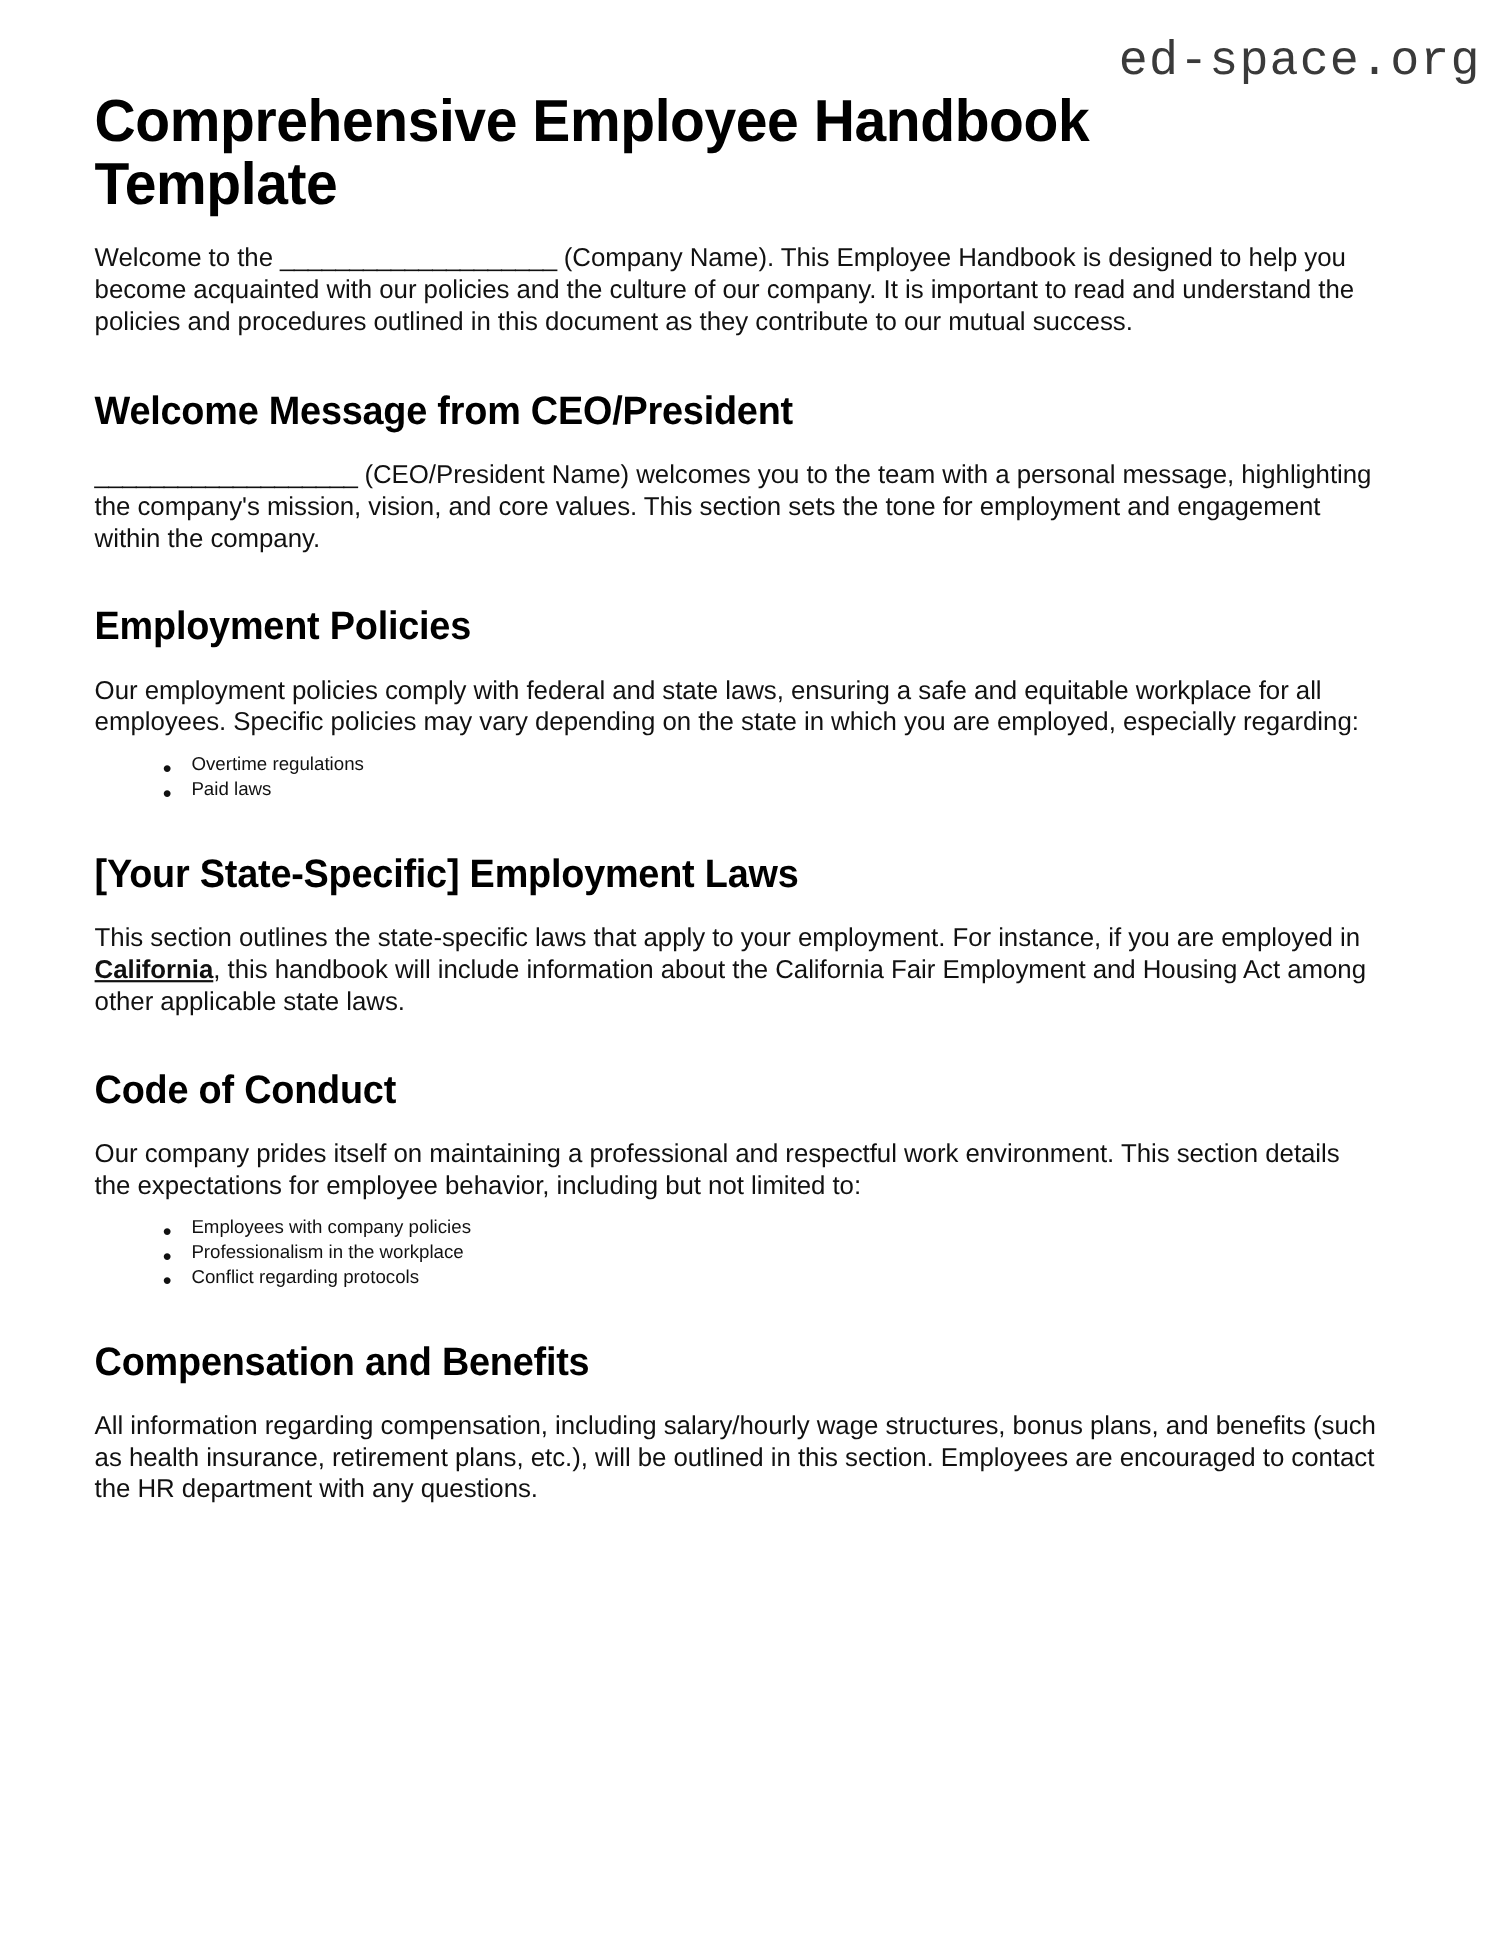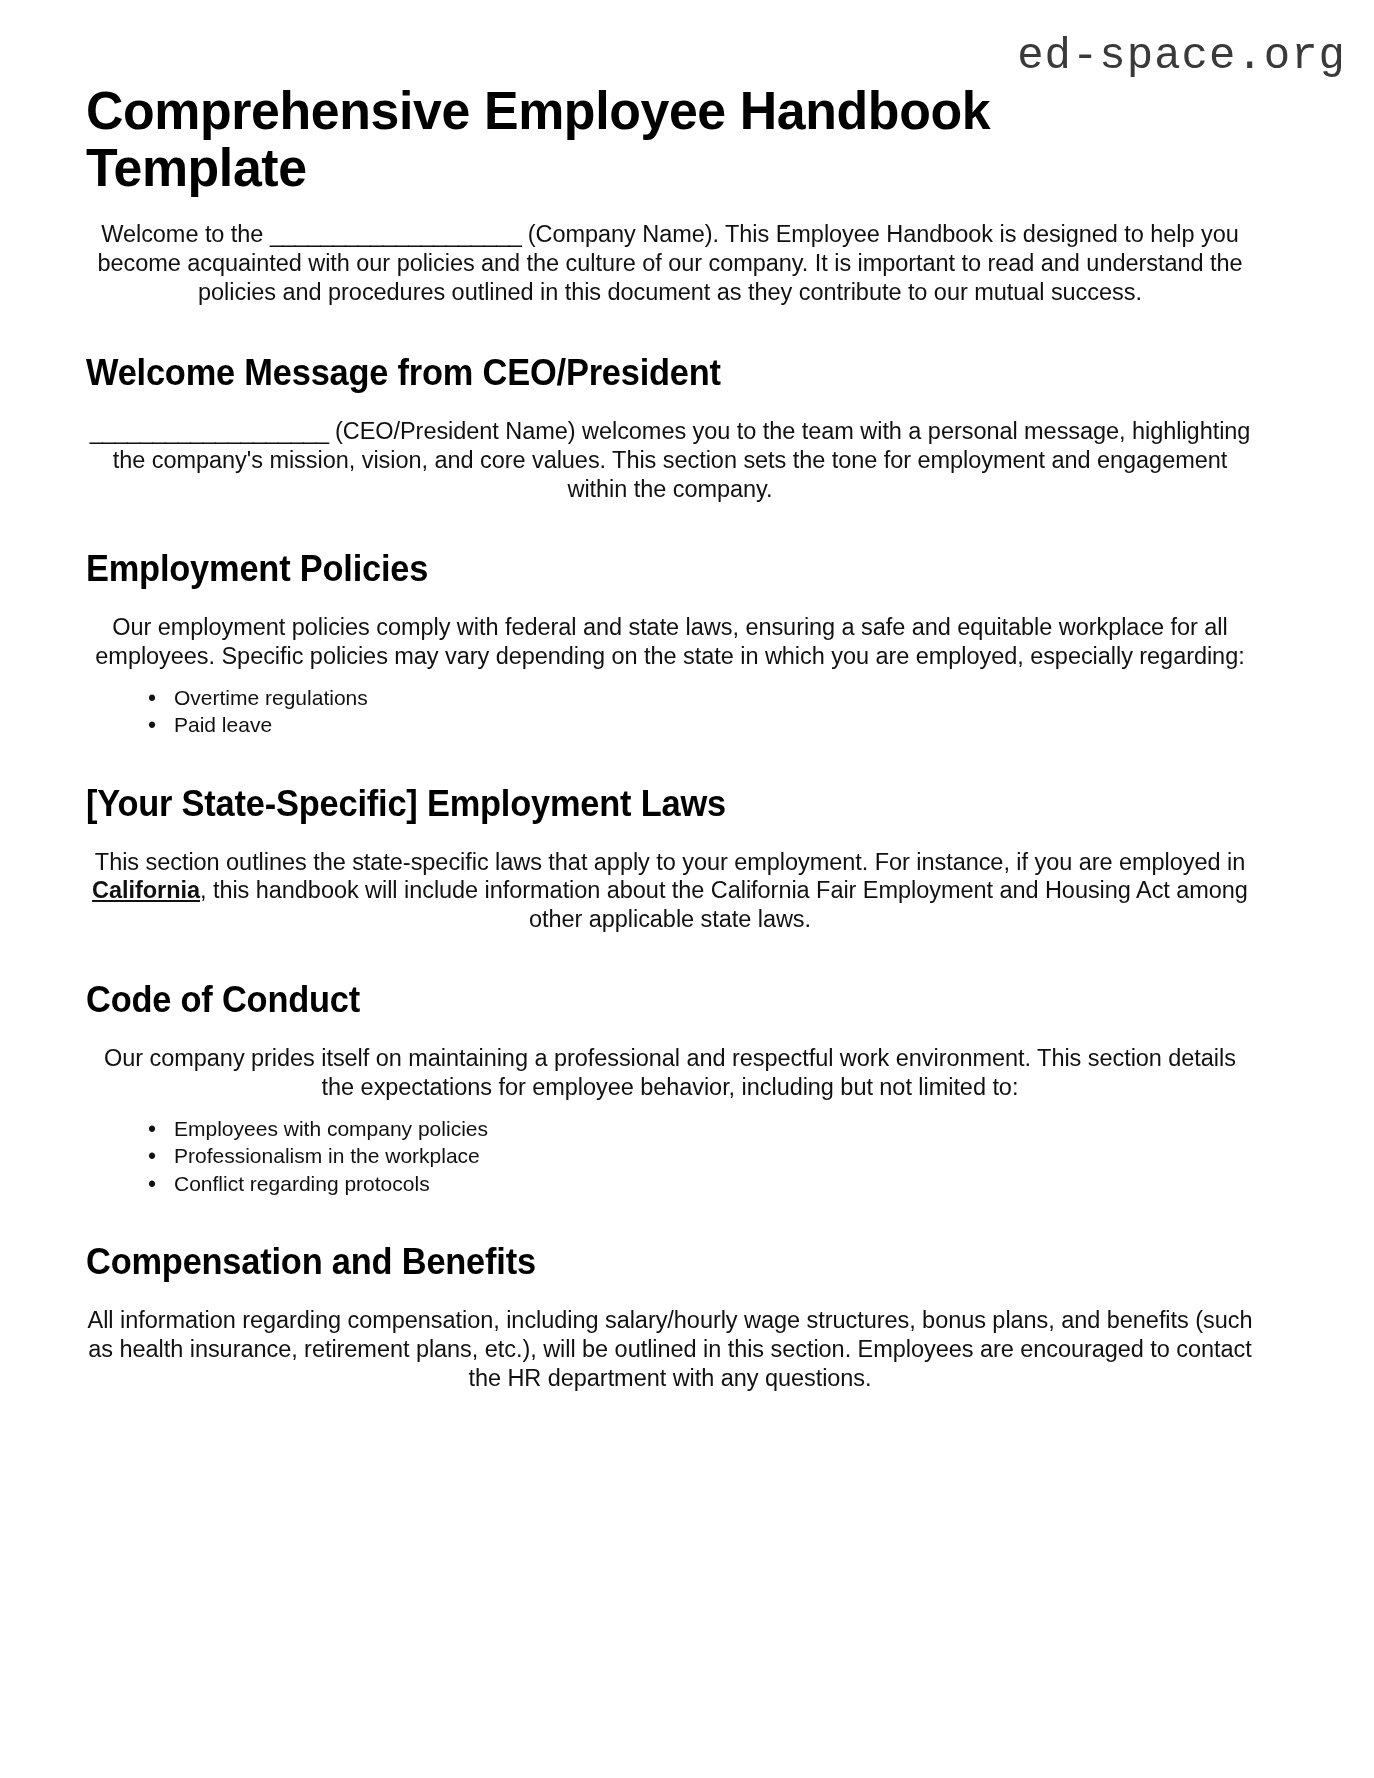--- a/index.html
+++ b/index.html
@@ -74,30 +74,29 @@
     transform-origin: left top;
   }
 
   p.body-text {
     font-size: 23.5px;
     line-height: 1.23;
     margin: 24px 0 0 0;
     padding: 0;
     color: #111;
     letter-spacing: -0.05px;
-    text-align: center;
   }
 
   ul.bullet-list {
     margin: 14px 0 0 0;
     padding: 0 0 0 62px;
     list-style: none;
   }
   ul.bullet-list li {
-    font-size: 21px;
+    font-size: 17px;
     line-height: 1.22;
     color: #111;
     position: relative;
     padding-left: 26px;
     margin: 0 0 2px 0;
   }
   ul.bullet-list li::before {
     content: "\2022";
     position: absolute;
     left: 0;
@@ -132,21 +131,21 @@
     <h2 class="section-heading">Welcome Message from CEO/President</h2>
 
     <p class="body-text"><span class="blank">___________________</span><span> (CEO/President Name) welcomes you to the team with a personal message, highlighting the company's mission, vision, and core values. This section sets the tone for employment and engagement within the company.</span></p>
 
     <h2 class="section-heading">Employment Policies</h2>
 
     <p class="body-text">Our employment policies comply with federal and state laws, ensuring a safe and equitable workplace for all employees. Specific policies may vary depending on the state in which you are employed, especially regarding:</p>
 
     <ul class="bullet-list">
       <li>Overtime regulations</li>
-      <li>Paid leave</li>
+      <li>Paid laws</li>
     </ul>
 
     <h2 class="section-heading">[Your State-Specific] Employment Laws</h2>
 
     <p class="body-text"><span>This section outlines the state-specific laws that apply to your employment. For instance, if you are employed in </span><strong class="emph">California</strong><span>, this handbook will include information about the California Fair Employment and Housing Act among other applicable state laws.</span></p>
 
     <h2 class="section-heading">Code of Conduct</h2>
 
     <p class="body-text">Our company prides itself on maintaining a professional and respectful work environment. This section details the expectations for employee behavior, including but not limited to:</p>
 

